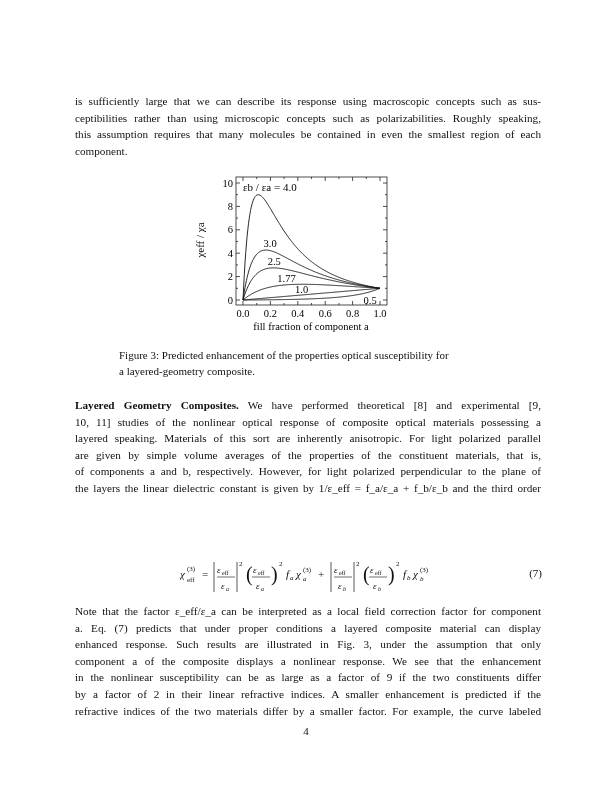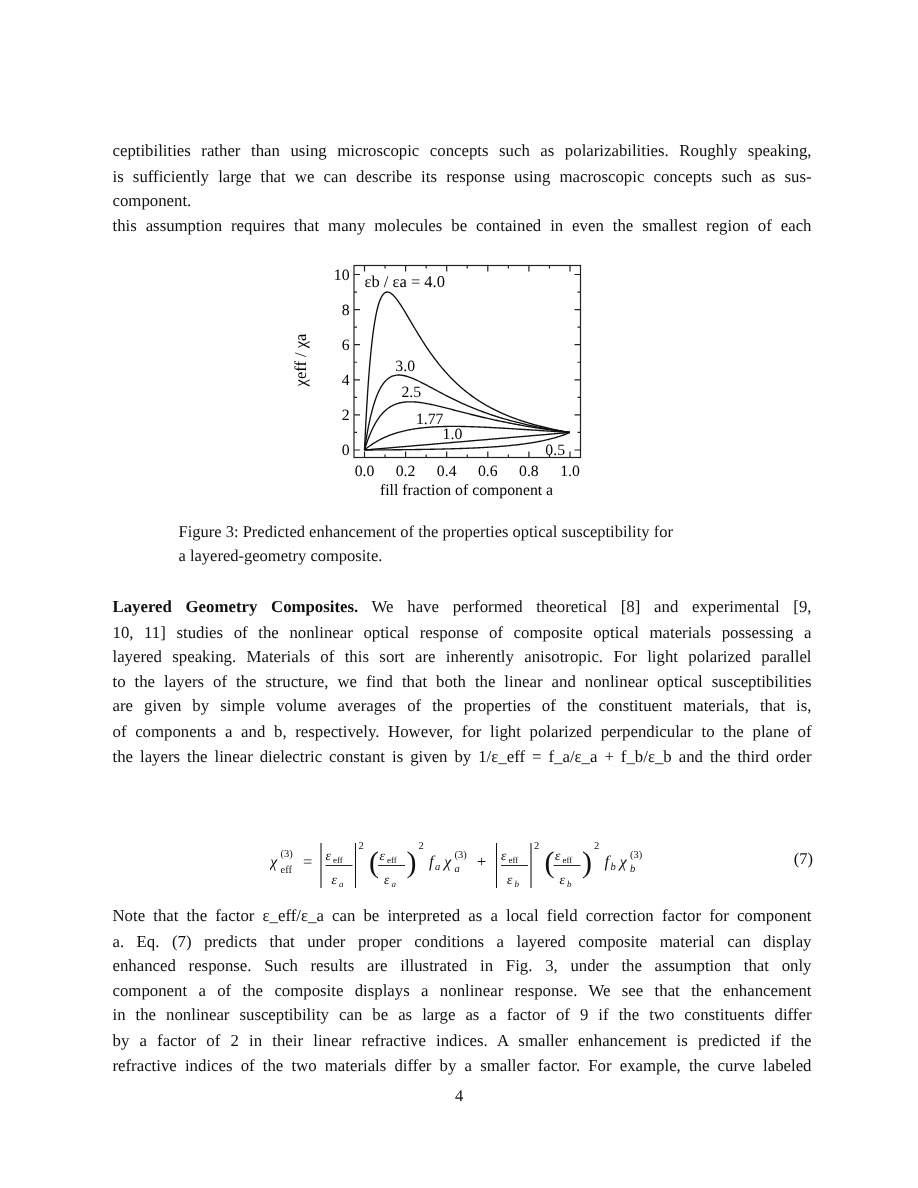--- a/index.html
+++ b/index.html
@@ -17,24 +17,24 @@
   .caption .line { display: block; white-space: nowrap; }
   .equation { position: absolute; left: 180px; top: 552px; width: 362px; height: 50px; font-size: 11px; }
   .eqnum { position: absolute; right: 0; top: 15px; }
   .page-number { position: absolute; top: 725px; left: 0; width: 612px; text-align: center; font-size: 11px; }
   svg text { font-family: "Liberation Serif", "DejaVu Serif", serif; }
 </style>
 </head>
 <body>
 
 <div class="para" style="top:93px;">
+  <span class="line">is sufficiently large that we can describe its response using macroscopic concepts such as sus-</span>
   <span class="line">ceptibilities rather than using microscopic concepts such as polarizabilities. Roughly speaking,</span>
-  <span class="line">is sufficiently large that we can describe its response using macroscopic concepts such as sus-</span>
+  <span class="line">this assumption requires that many molecules be contained in even the smallest region of each</span>
   <span class="line last">component.</span>
-  <span class="line">this assumption requires that many molecules be contained in even the smallest region of each</span>
 </div>
 
 <div id="figure">
   <svg id="chart" viewBox="0 0 215 165" xmlns="http://www.w3.org/2000/svg">
     <rect x="46" y="7" width="151" height="128" fill="none" stroke="#222" stroke-width="0.8"></rect>
     <g id="ticks">
         <line x1="53" y1="135" x2="53" y2="131" stroke="#222" stroke-width="0.8"></line>
         <line x1="53" y1="7" x2="53" y2="11" stroke="#222" stroke-width="0.8"></line>
         <line x1="66.7" y1="135" x2="66.7" y2="133" stroke="#222" stroke-width="0.8"></line>
         <line x1="66.7" y1="7" x2="66.7" y2="9" stroke="#222" stroke-width="0.8"></line>
@@ -114,21 +114,20 @@
 
 <div class="caption">
   <span class="line">Figure 3: Predicted enhancement of the properties optical susceptibility for</span>
   <span class="line">a layered-geometry composite.</span>
 </div>
 
 <div class="para" style="top:397px;">
   <span class="line"><span class="runin">Layered Geometry Composites.</span><span> We have performed theoretical [8] and experimental [9,</span></span>
   <span class="line">10, 11] studies of the nonlinear optical response of composite optical materials possessing a</span>
   <span class="line">layered speaking. Materials of this sort are inherently anisotropic. For light polarized parallel</span>
-  <span class="line">to the layers of the structure, we find that both the linear and nonlinear optical susceptibilities</span>
   <span class="line">are given by simple volume averages of the properties of the constituent materials, that is,</span>
   <span class="line">of components a and b, respectively. However, for light polarized perpendicular to the plane of</span>
   <span class="line">the layers the linear dielectric constant is given by 1/ε_eff = f_a/ε_a + f_b/ε_b and the third order</span>
 </div>
 
 <div class="equation">
   <svg width="330" height="50" viewBox="0 0 330 50">
     <g font-family="Liberation Serif, serif" font-size="11" fill="#111">
       <text x="0" y="26" font-style="italic">χ</text>
       <text x="7" y="19" font-size="7">(3)</text>

